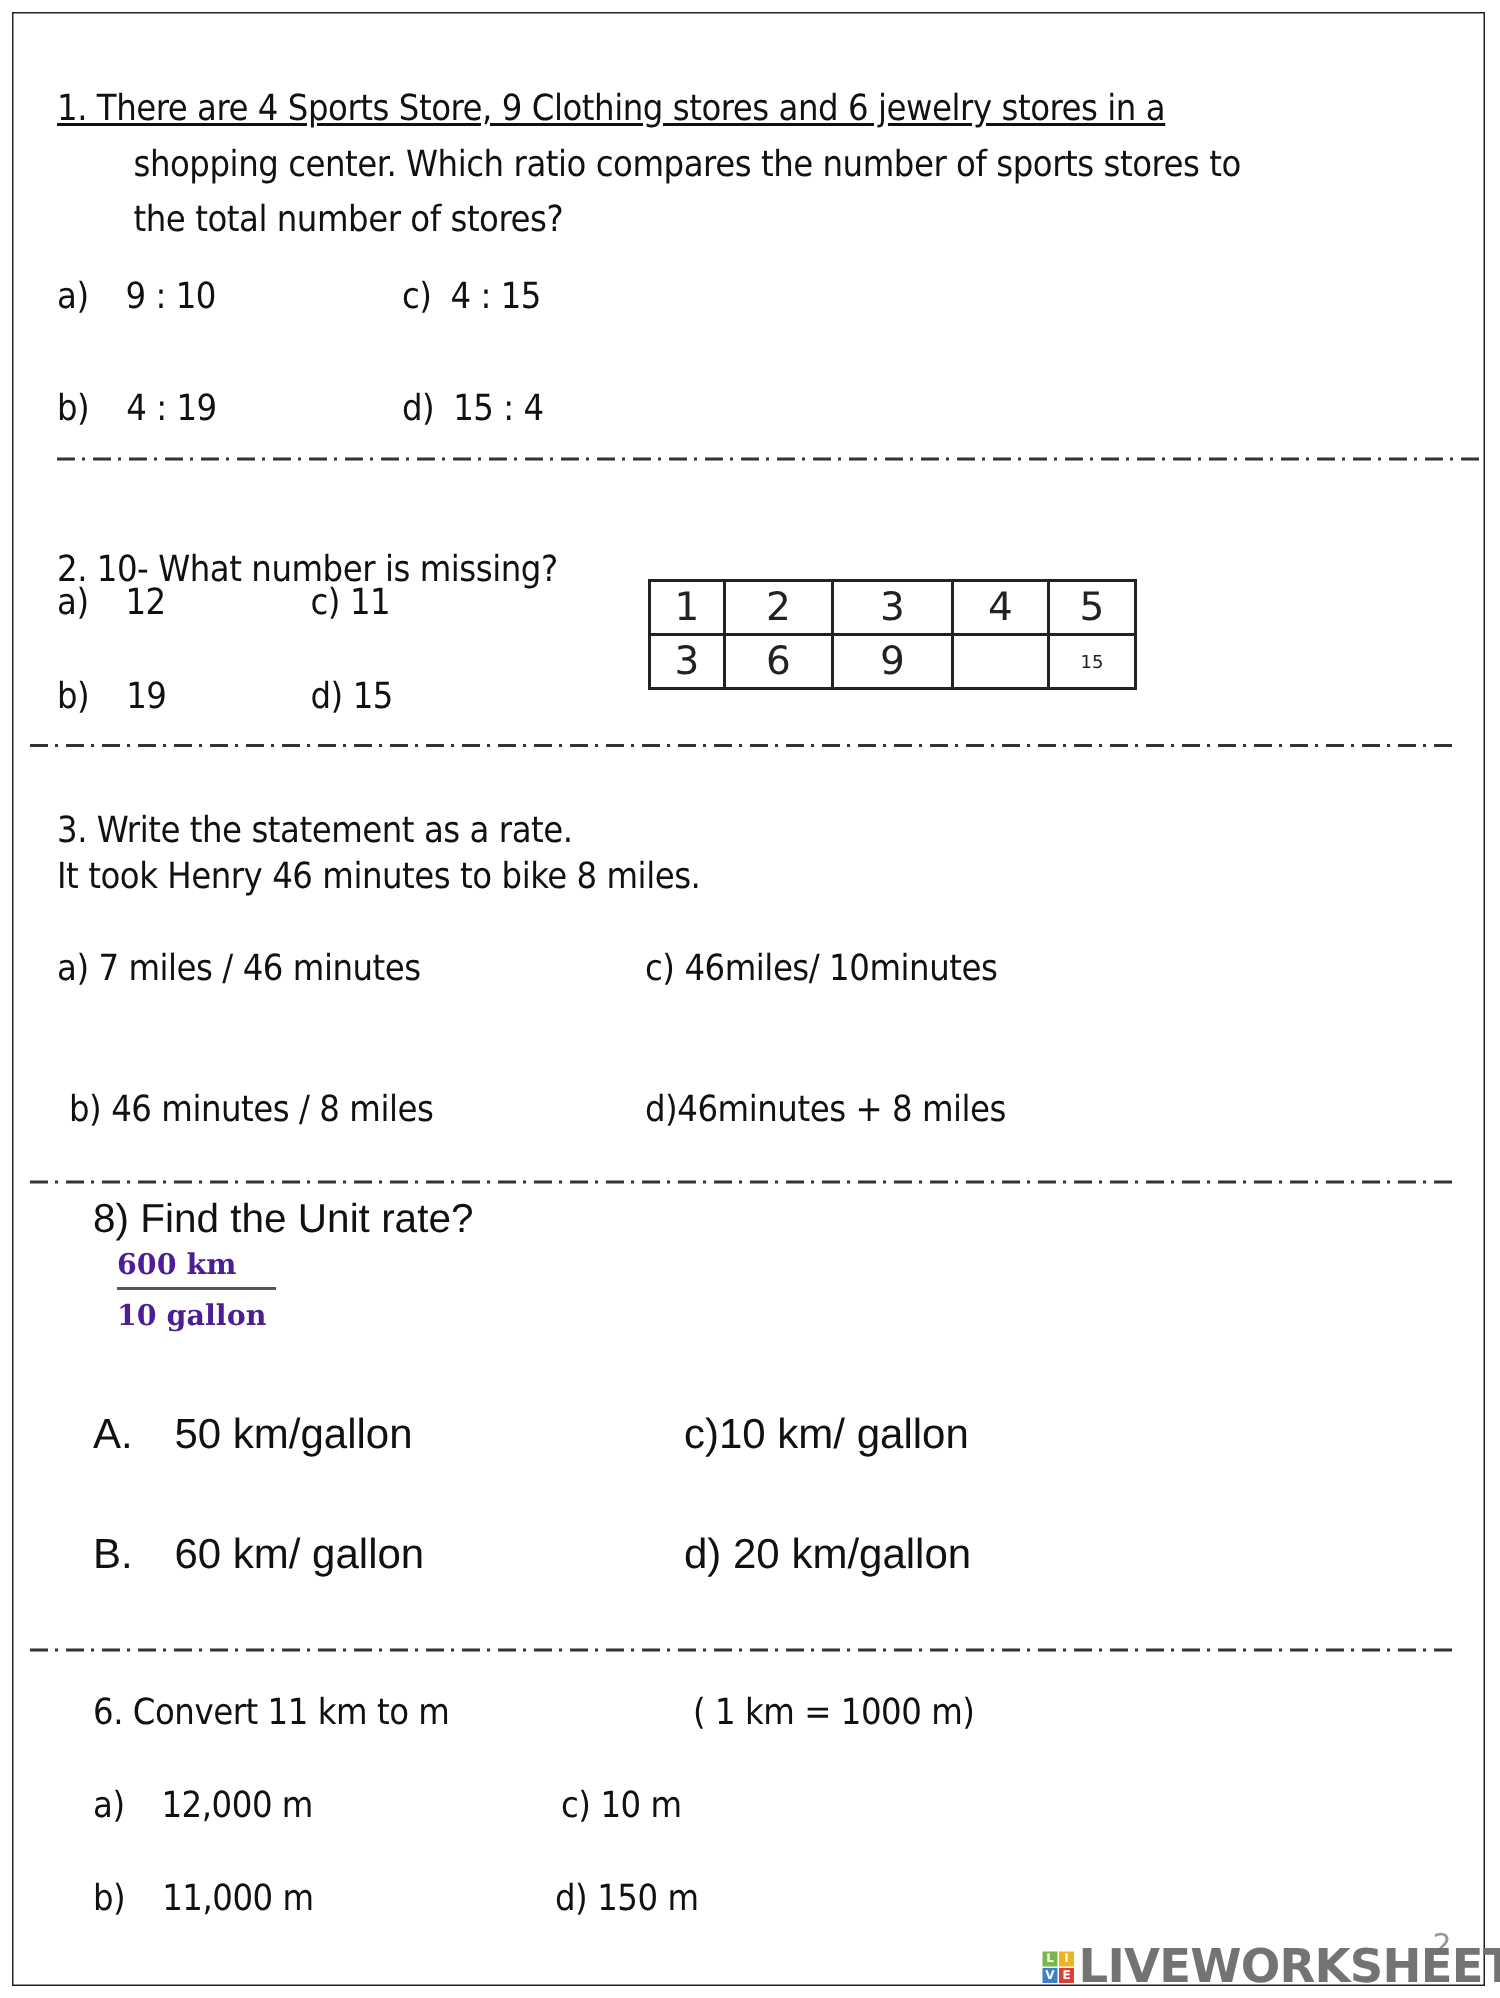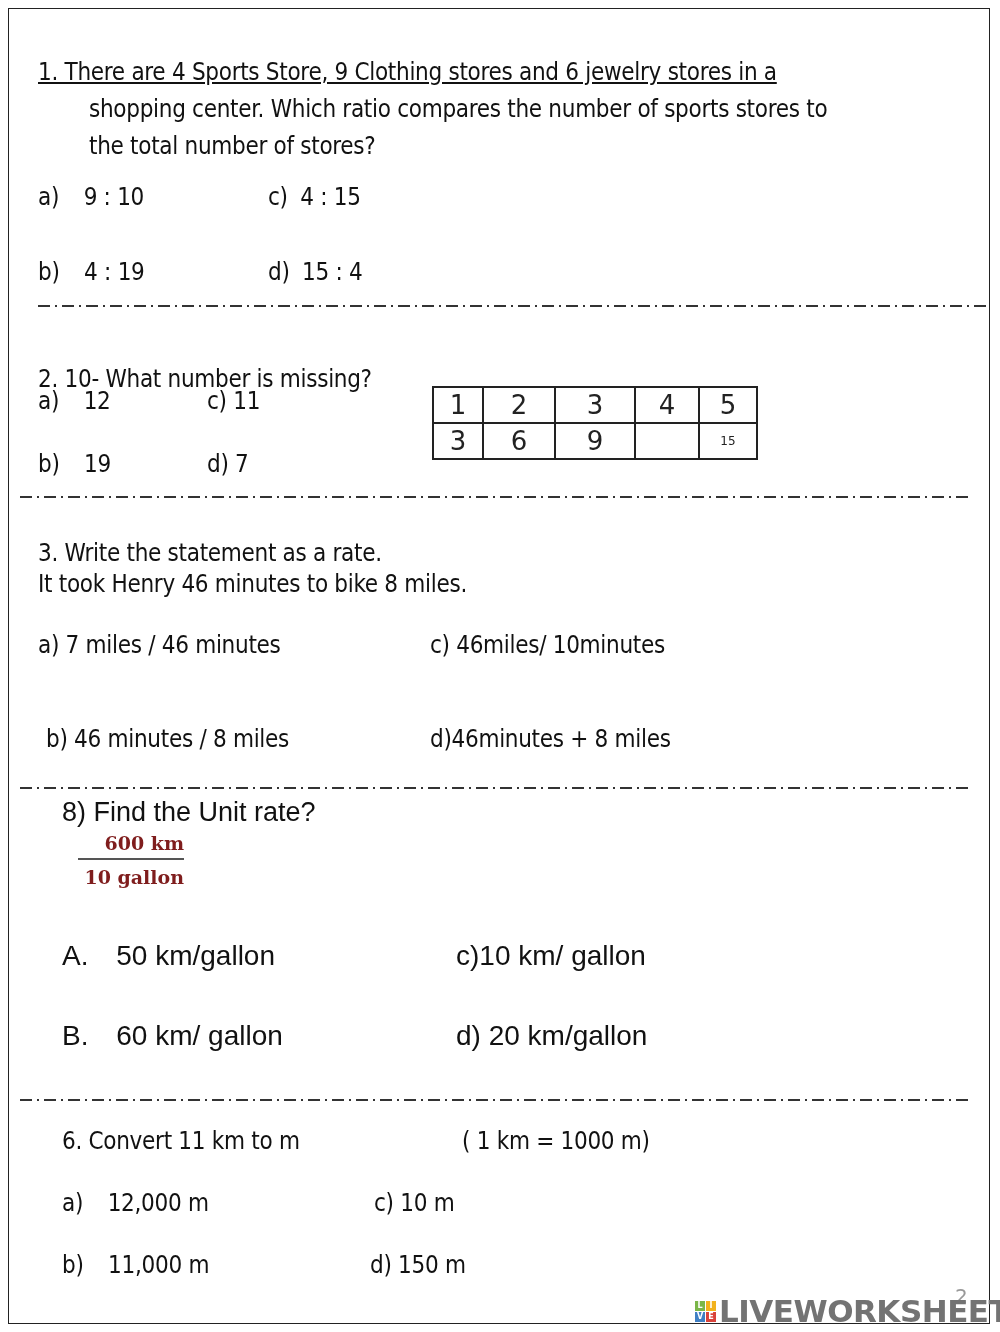--- a/index.html
+++ b/index.html
@@ -9,21 +9,21 @@
           border: 1.5px solid #222; box-sizing: border-box; }
   .abs { position: absolute; white-space: nowrap; }
   .comic { font-family: "DejaVu Sans Condensed", "DejaVu Sans", sans-serif; font-size: 24px; letter-spacing: -0.3px; color: #111; }
   .q1 { font-size: 24px; }
   .divider { position: absolute; height: 0; border-top: 2px dashed #333; }
   .divider.dashdot { border-top: none; height: 2px;
      background-image: repeating-linear-gradient(90deg, #333 0 12px, transparent 12px 17px, #333 17px 19px, transparent 19px 24px); }
   .calibri { font-family: "Liberation Sans", sans-serif; color: #111; }
   .q8title { font-size: 27px; }
   .frac { position: absolute; left: 78px; top: 832px; font-family: "DejaVu Serif", serif;
-          font-weight: bold; color: #7f1d1d; font-size: 19px; text-align: right; width: 106px; }
+          font-weight: bold; color: #4c1d95; font-size: 19px; text-align: left; width: 106px; }
   .frac .num { display: block; padding-bottom: 4px; }
   .frac .bar { display: block; height: 2px; background: #555; margin: 0 0 6px 0; }
   .frac .den { display: block; }
   .opt8 { font-size: 28px; }
   table.grid { position: absolute; left: 432px; top: 386px; border-collapse: collapse;
                font-family: "DejaVu Sans", sans-serif; font-size: 26px; color: #222; }
   table.grid td { border: 2.5px solid #222; text-align: center; height: 34px; padding: 0; }
   .logo { position: absolute; left: 695px; top: 1297px; height: 28px; display: flex; align-items: center; }
   .logo-blocks { display: grid; grid-template-columns: 10px 10px; grid-template-rows: 10px 10px; gap: 1px; margin-right: 3px; }
   .logo-blocks span { display: block; font-size: 8px; font-weight: bold; color: #fff; text-align: center; line-height: 10px; font-family: "DejaVu Sans", sans-serif; }
@@ -61,21 +61,21 @@
 <div class="abs comic" style="left:38px; top:325px;margin-top:40px;">2. 10- What number is missing?</div>
 <div class="abs comic" style="left:38px; top:387px;">
   <span>a)</span>
   <span style="margin-left:18px;">12</span>
 </div>
 <div class="abs comic" style="left:38px; top:450px;">
   <span>b)</span>
   <span style="margin-left:18px;">19</span>
 </div>
 <div class="abs comic" style="left:207px; top:387px;">c) 11</div>
-<div class="abs comic" style="left:207px; top:450px;">d) 7</div>
+<div class="abs comic" style="left:207px; top:450px;">d) 15</div>
 
 <table class="grid">
   <tbody>
       <tr>
     <td style="width:48px;">1</td>
     <td style="width:70px;">2</td>
     <td style="width:78px;">3</td>
     <td style="width:62px;">4</td>
     <td style="width:56px;">5</td>
   </tr>

